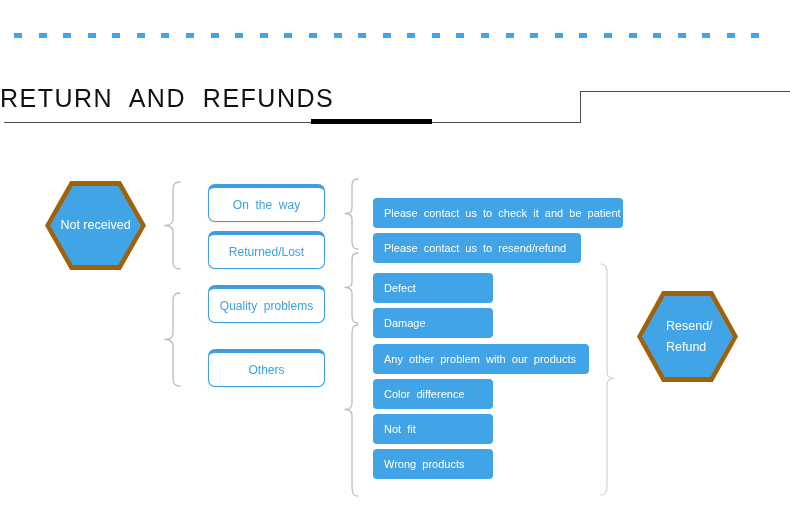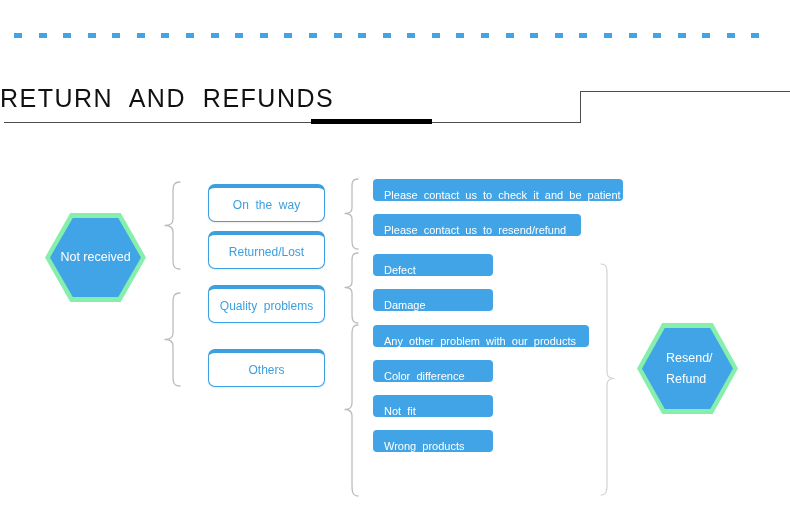--- a/index.html
+++ b/index.html
@@ -42,23 +42,22 @@
     position:absolute;left:580px;top:91px;width:210px;height:1px;background:#4d4d4d;
   }
 
   
   .hex{
     position:absolute;
     display:flex;align-items:center;
     color:#ffffff;
     -webkit-clip-path:polygon(25% 0%,75% 0%,100% 50%,75% 100%,25% 100%,0% 50%);
     clip-path:polygon(25% 0%,75% 0%,100% 50%,75% 100%,25% 100%,0% 50%);
-    background:#86efac;
+    background:#a16207;
     padding:0;
-    margin-top:32px;
   }
   .hex-inner{
     position:absolute;left:5px;top:5px;right:5px;bottom:5px;
     background:#41a4e6;
     -webkit-clip-path:polygon(25% 0%,75% 0%,100% 50%,75% 100%,25% 100%,0% 50%);
     clip-path:polygon(25% 0%,75% 0%,100% 50%,75% 100%,25% 100%,0% 50%);
     display:flex;align-items:center;justify-content:center;
   }
   .hex-label{
     position:relative;z-index:2;width:100%;text-align:center;
@@ -82,25 +81,25 @@
     color:#3c9fe0;font-size:12px;white-space:pre;
     box-shadow:0 1px 2px rgba(0,0,0,0.08);
   }
   #obox-0{top:184px;}
   #obox-1{top:231px;}
   #obox-2{top:285px;}
   #obox-3{top:349px;}
 
   
   .fbox{
-    position:absolute;left:373px;height:22px;
+    position:absolute;left:373px;height:30px;
     background:#41a4e6;border-radius:4px;
-    display:flex;align-items:flex-end;
+    display:flex;align-items:center;
     color:#ffffff;font-size:11px;white-space:pre;
-    padding-left:11px;box-sizing:border-box;
+    padding-left:11px;box-sizing:border-box;margin-top:19px;
   }
 
   
   .brace{position:absolute;color:#bdbdbd;}
   .brace svg{display:block;overflow:visible;}
 </style>
 </head>
 <body>
 
 <div class="stage">

